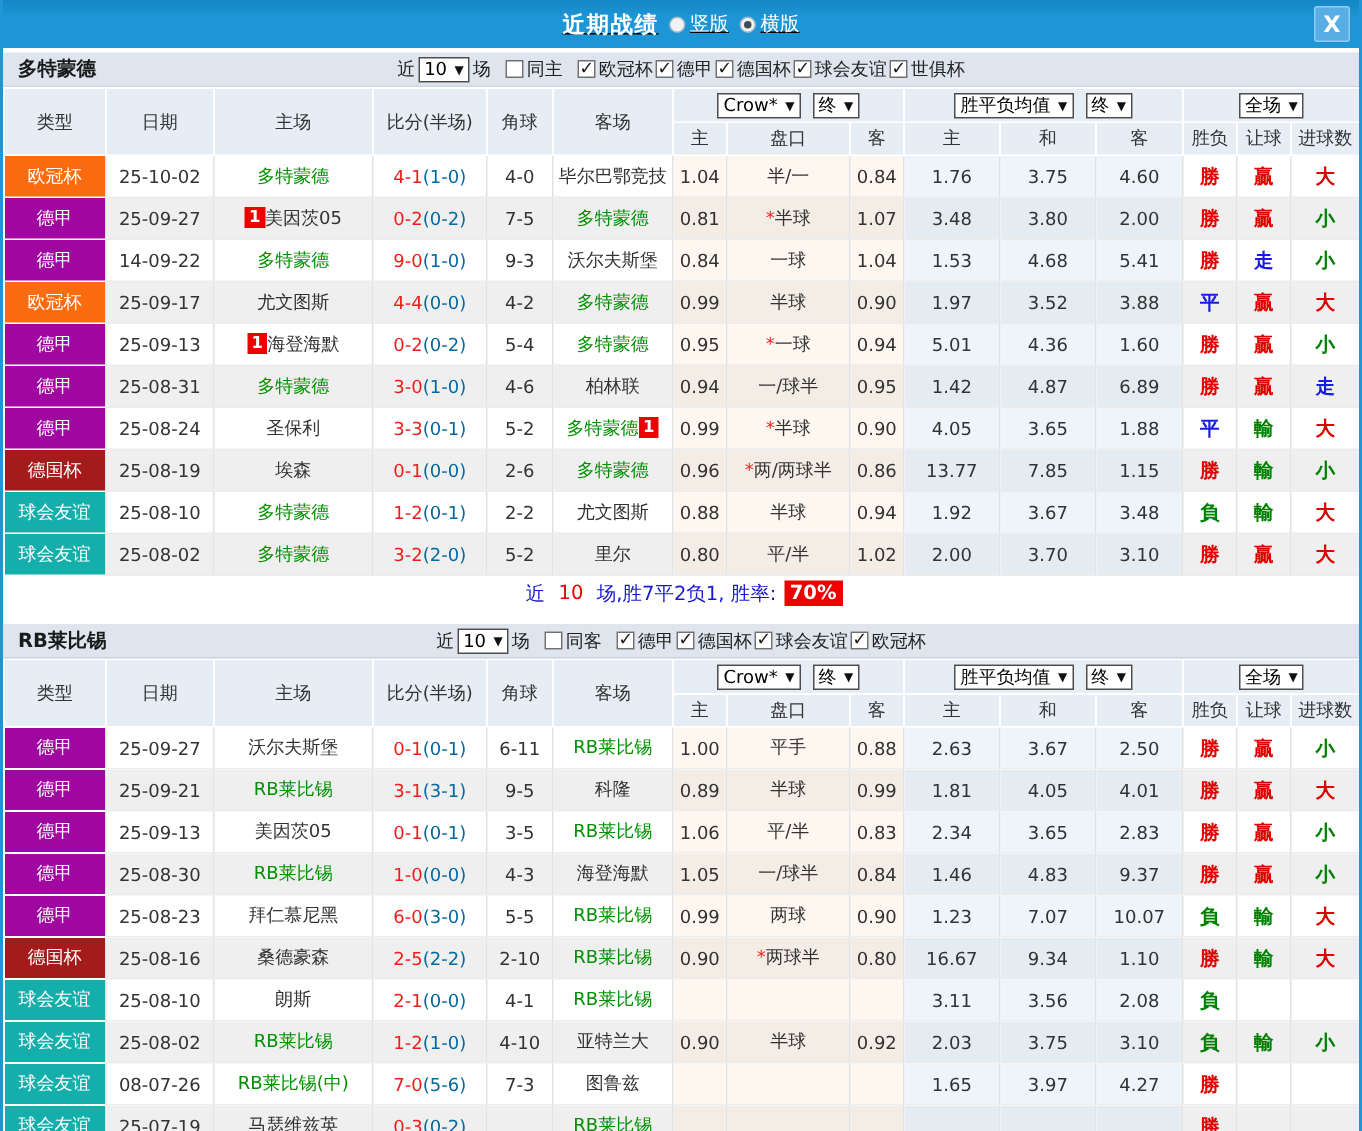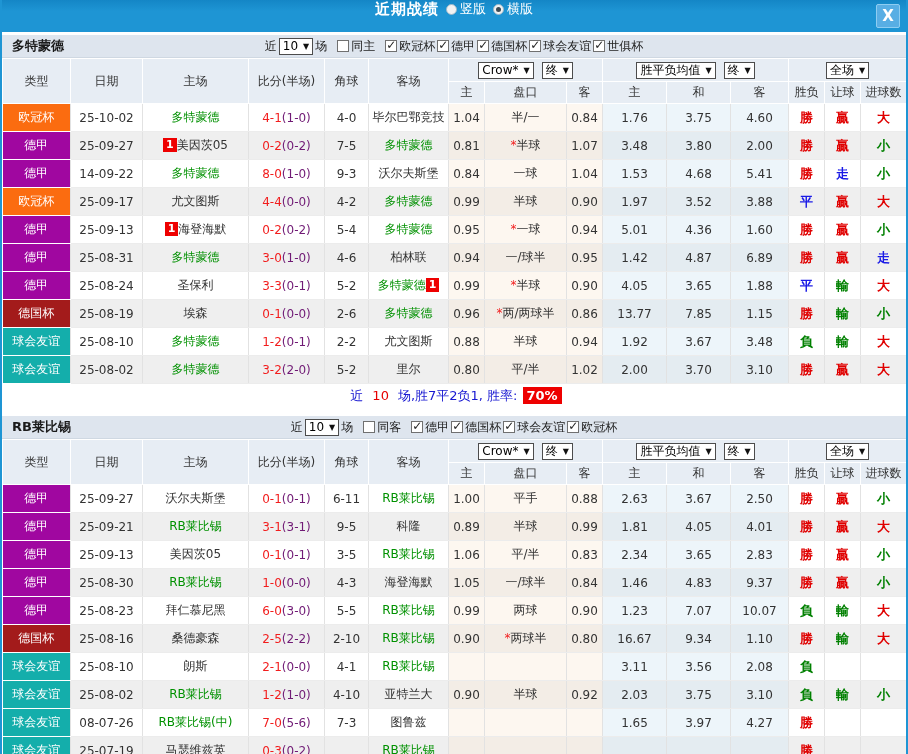--- a/index.html
+++ b/index.html
@@ -1,21 +1,21 @@
 <!DOCTYPE html>
 <html><head>
 <meta charset="utf-8">
 <style>
   * { box-sizing: border-box; margin: 0; padding: 0; }
   html,body { width: 908px; height: 754px; overflow: hidden; background:#fff;
     font-family: "DejaVu Sans", "Liberation Sans", sans-serif; }
   .window { width:908px; height:754px; border-left:2px solid #1e95d4; border-right:2px solid #1e95d4; background:#fff; overflow:hidden; }
   
   .titlebar { height:32px; background:linear-gradient(180deg,#1486c6 0%,#1e95d4 35%,#1e95d4 100%); position:relative; }
-  .title-center { position:absolute; inset:0; display:flex; align-items:flex-start; justify-content:center; gap:7px; }
+  .title-center { position:absolute; inset:0; display:flex; align-items:center; justify-content:center; gap:7px;text-decoration:underline; }
   .page-title { color:#fff; font-weight:bold; font-size:15px; letter-spacing:1px; }
   .radio-label { color:#fff; font-size:13px; display:inline-flex; align-items:center; gap:3px; cursor:default; }
   .radio { width:11px; height:11px; border-radius:50%; background:#f2f2f2; border:1px solid #9bb7c9; display:inline-block; position:relative; }
   .radio.checked::after { content:""; position:absolute; left:2px; top:2px; width:5px; height:5px; border-radius:50%; background:#3c4b55; }
   .close-btn { position:absolute; right:6px; top:4px; width:24px; height:24px; background:#58aee4; border:1px solid #8ecdf2; border-radius:2px; color:#fff; font-weight:bold; font-size:15px; line-height:22px; text-align:center; cursor:pointer; }
   
   .section { margin-top:3px; }
   .section + .section { margin-top:9px; }
   .section-header { height:23px; background:#dee5ee; border-bottom:1px solid #cfd8e2; position:relative; display:flex; align-items:center; }
   .team-name { position:absolute; left:10px; font-weight:bold; font-size:13px; color:#1b1b1b; }
@@ -33,21 +33,21 @@
   .grp-inner { display:flex; align-items:center; justify-content:center; gap:8px; }
   tbody td { height:28px; text-align:center; font-size:12px; color:#333; border-right:1px solid #e2e2e2; border-bottom:1px solid #ececec; white-space:nowrap; overflow:hidden; background:#fff; }
   tr.alt td { background:#efefef; }
   td.c-comp { color:#fff; border-bottom:1px solid #fff; }
   td.t-cream { background:#fdf7f0; }
   tr.alt td.t-cream { background:#f3ede6; }
   td.t-blue { background:#edf5fa; }
   tr.alt td.t-blue { background:#e4ecf1; }
   .green { color:#009100; }
   .ft { color:#f21d1d; }
-  .half { color:#701a75; }
+  .half { color:#0369a1; }
   .badge { display:inline-block; background:#ee0000; color:#fff; font-size:11px; font-weight:bold; line-height:14px; height:14px; padding:0 3px; vertical-align:1px; }
   .star { color:#f21d1d; }
   td.c-res { font-weight:bold; font-size:13px; }
   
   .summary { height:23px; background:#fff; display:flex; align-items:center; justify-content:center; font-size:13px; gap:1px; }
   .summary b { font-weight:normal; padding:1px 4px; }
 </style>
 </head>
 <body>
 
@@ -196,21 +196,21 @@
               <td class="t-blue">3.80</td>
               <td class="t-blue">2.00</td>
               <td class="c-res" style="color: rgb(224, 0, 0);">勝</td>
               <td class="c-res" style="color: rgb(224, 0, 0);">贏</td>
               <td class="c-res" style="color: rgb(0, 128, 0);">小</td>
             </tr>
             <tr>
               <td class="c-comp" style="background: rgb(160, 7, 160);">德甲</td>
               <td>14-09-22</td>
               <td><span class="green">多特蒙德</span></td>
-              <td><span class="ft">8-0</span><span class="half">(1-0)</span></td>
+              <td><span class="ft">9-0</span><span class="half">(1-0)</span></td>
               <td>9-3</td>
               <td><span>沃尔夫斯堡</span></td>
               <td class="t-cream">0.84</td>
               <td class="t-cream"><span>一球</span></td>
               <td class="t-cream">1.04</td>
               <td class="t-blue">1.53</td>
               <td class="t-blue">4.68</td>
               <td class="t-blue">5.41</td>
               <td class="c-res" style="color: rgb(224, 0, 0);">勝</td>
               <td class="c-res" style="color: rgb(26, 26, 230);">走</td>

